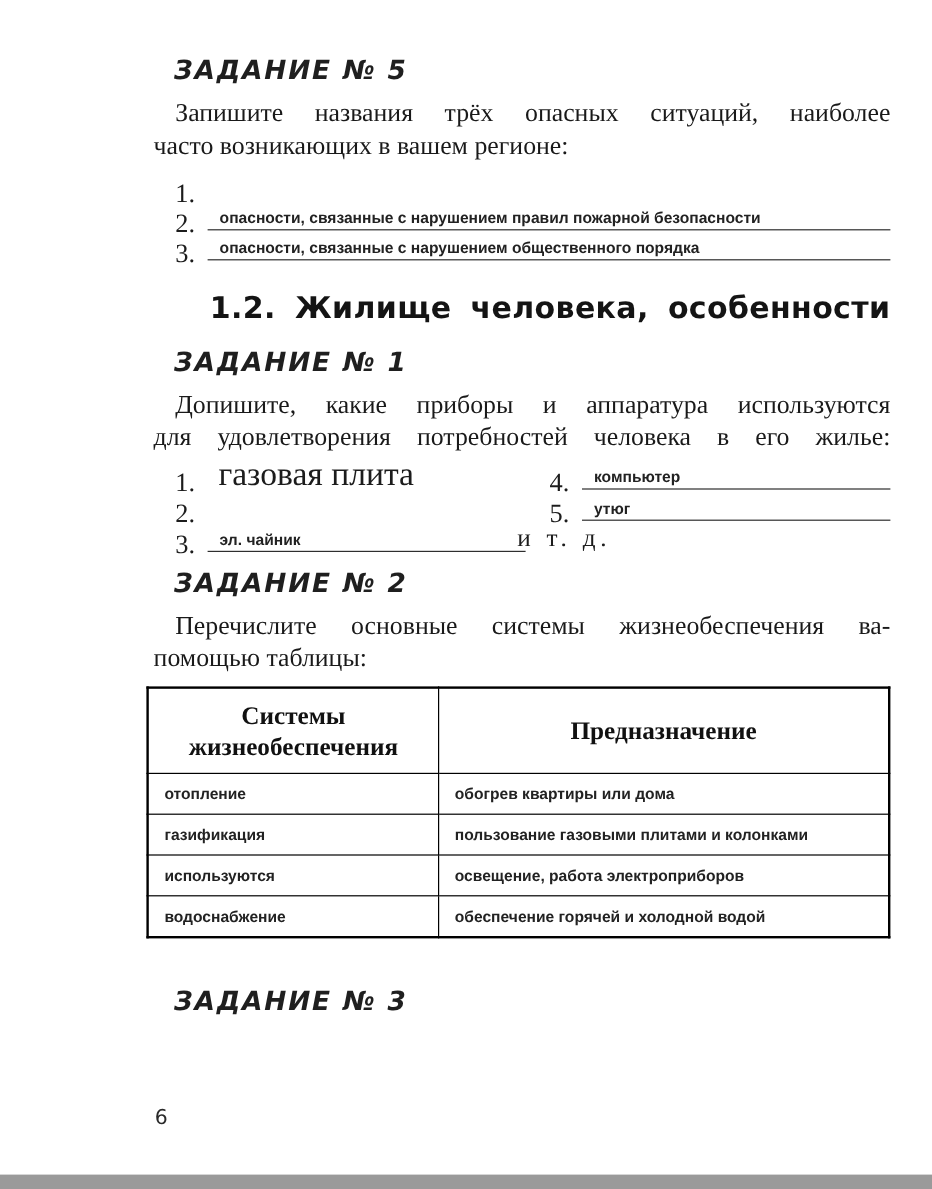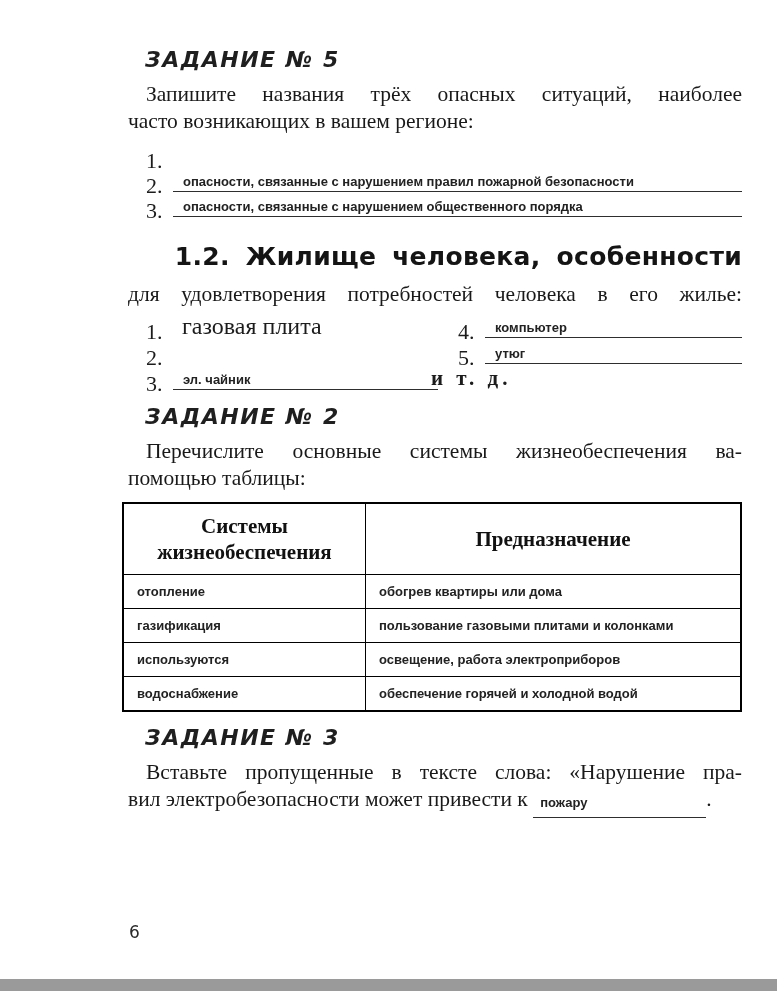--- a/index.html
+++ b/index.html
@@ -38,23 +38,23 @@
     font-size:25px; line-height:35px; letter-spacing:0.3px; word-spacing:7px;
     margin:22px 0 0 17px; color:#141414;text-align:right;
   }
   .section-heading .pline { display:block; }
 
   
   .two-col { display:flex; margin:4px 0 0 18px; }
   .col-left { width:312px; flex:none; }
   .col-right { flex:1; }
   .item-row { display:flex; align-items:flex-end; height:26px; }
-  .printed-answer { font-size:24px; line-height:24px; padding-left:9px; white-space:nowrap;margin-top:20px; }
+  .printed-answer { font-size:28px; line-height:24px; padding-left:9px; white-space:nowrap;margin-top:20px; }
   .etc-row { height:26px; display:flex; align-items:flex-end; }
-  .etc-label { font-size:21px; letter-spacing:4px; margin-left:-27px; line-height:24px;font-weight:bold; }
+  .etc-label { font-size:21px; letter-spacing:4px; margin-left:-27px; line-height:24px; }
 
   
   .systems-table {
     border-collapse:collapse; table-layout:fixed;
     width:620px; margin:10px 0 0 -6px;
     border:2.5px solid #000;
   }
   .systems-table th, .systems-table td { border:1.7px solid #000; }
   .systems-table th {
     font-family:"Liberation Serif", serif; font-weight:bold;
@@ -102,21 +102,23 @@
       <div class="fill-row">
         <span class="fill-num">3.</span>
         <span class="fill-line">опасности, связанные с нарушением общественного порядка</span>
       </div>
     </div>
 
     <h2 class="section-heading">
       <span class="pline">1.2. Жилище человека, особенности</span>
     </h2>
 
+    <h3 class="task-heading" style="margin-top:15px;">ЗАДАНИЕ № 1</h3>
     <p class="body-par">
+      <span class="pline just indent">Допишите, какие приборы и аппаратура используются</span>
       <span class="pline just">для удовлетворения потребностей человека в его жилье:</span>
     </p>
     <div class="two-col">
       <div class="col-left">
         <div class="item-row">
           <span class="fill-num">1.</span>
           <span class="printed-answer">газовая плита</span>
         </div>
         <div class="item-row">
           <span class="fill-num">2.</span>
@@ -166,22 +168,18 @@
           <td>используются</td>
           <td>освещение, работа электроприборов</td>
         </tr>
         <tr>
           <td>водоснабжение</td>
           <td>обеспечение горячей и холодной водой</td>
         </tr>
       </tbody>
     </table>
 
-    <h3 class="task-heading" style="margin-top:12px;">ЗАДАНИЕ № 3</h3>
-    <p class="body-par">
-      <span class="pline just indent">Вставьте пропущенные в тексте слова: «Нарушение пра-</span>
-      <span class="pline"><span>вил электробезопасности может привести к</span>&nbsp;<span class="inline-fill">пожару</span><span>.</span></span>
-    </p>
+    <h3 class="task-heading" style="margin-top:40px;">ЗАДАНИЕ № 3</h3>
 
   </div>
 
   <div class="page-number">6</div>
 </div>
 
 </body></html>

